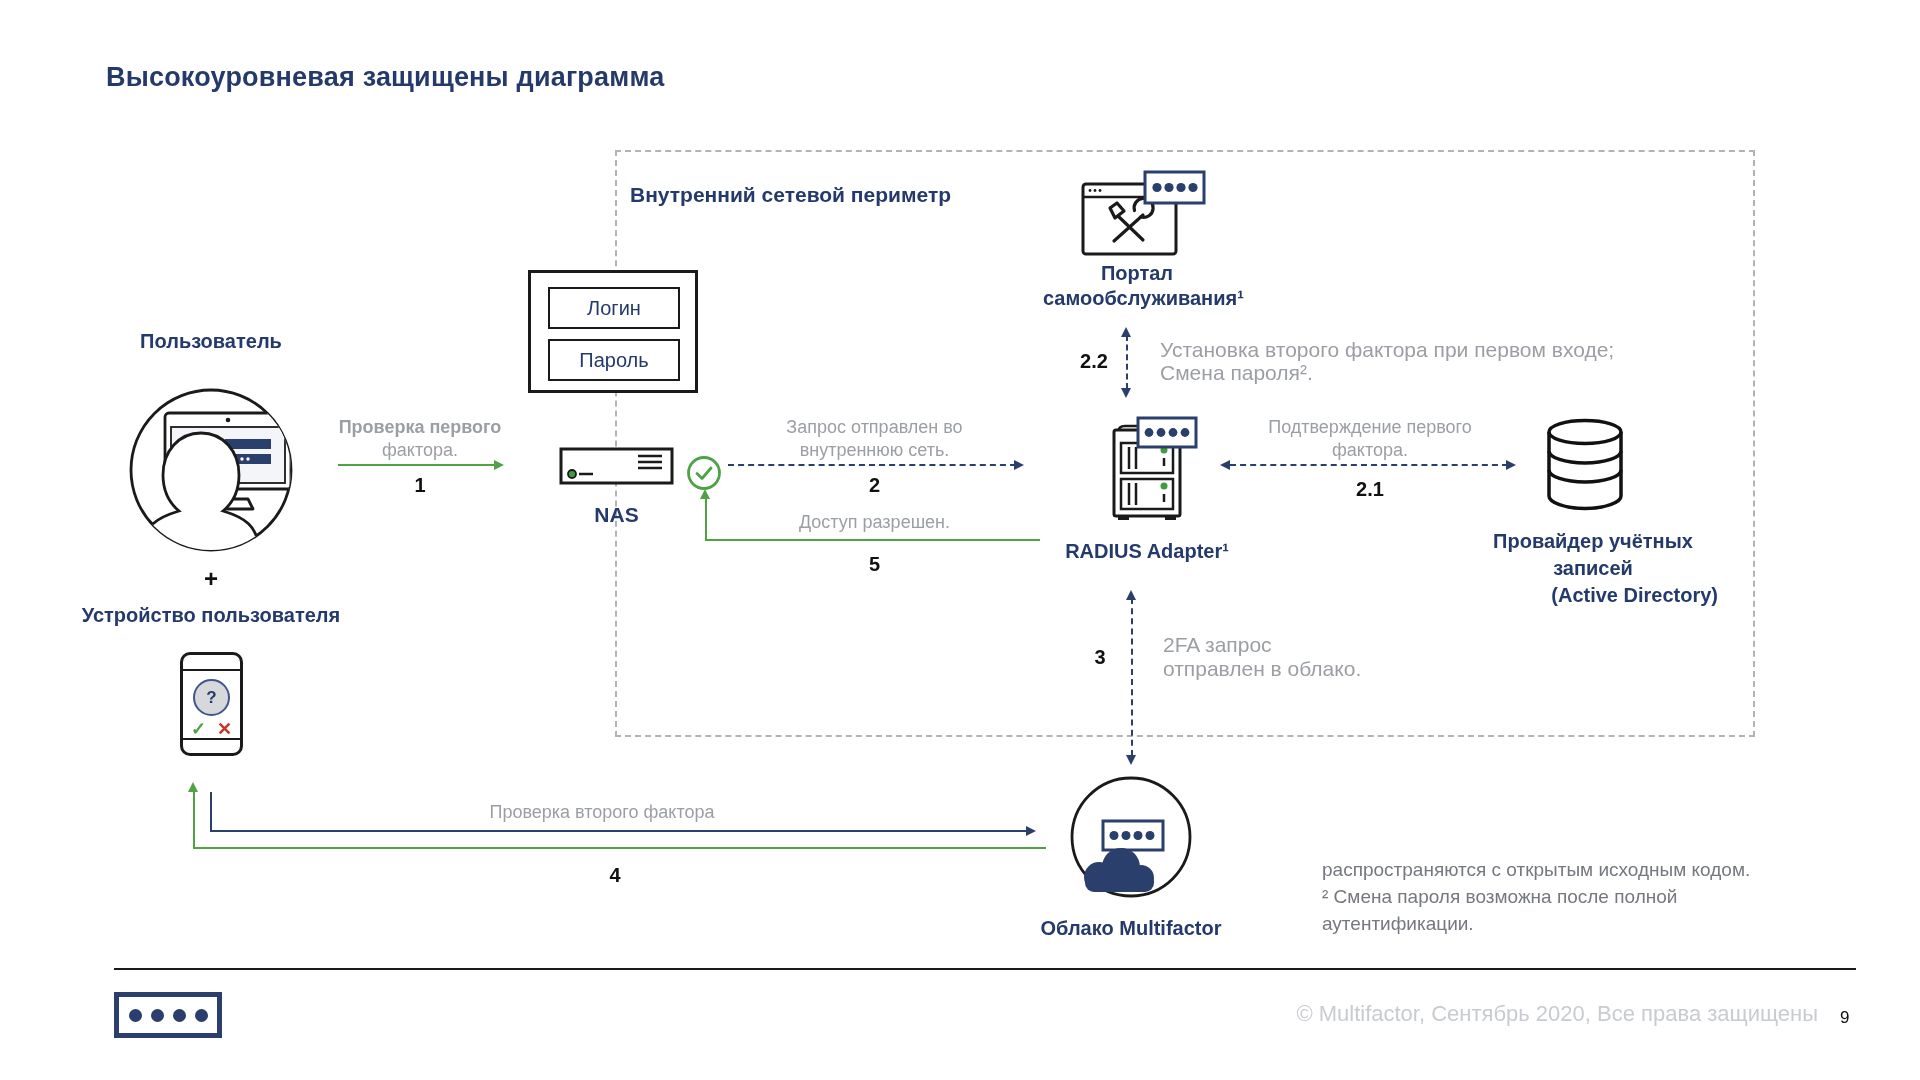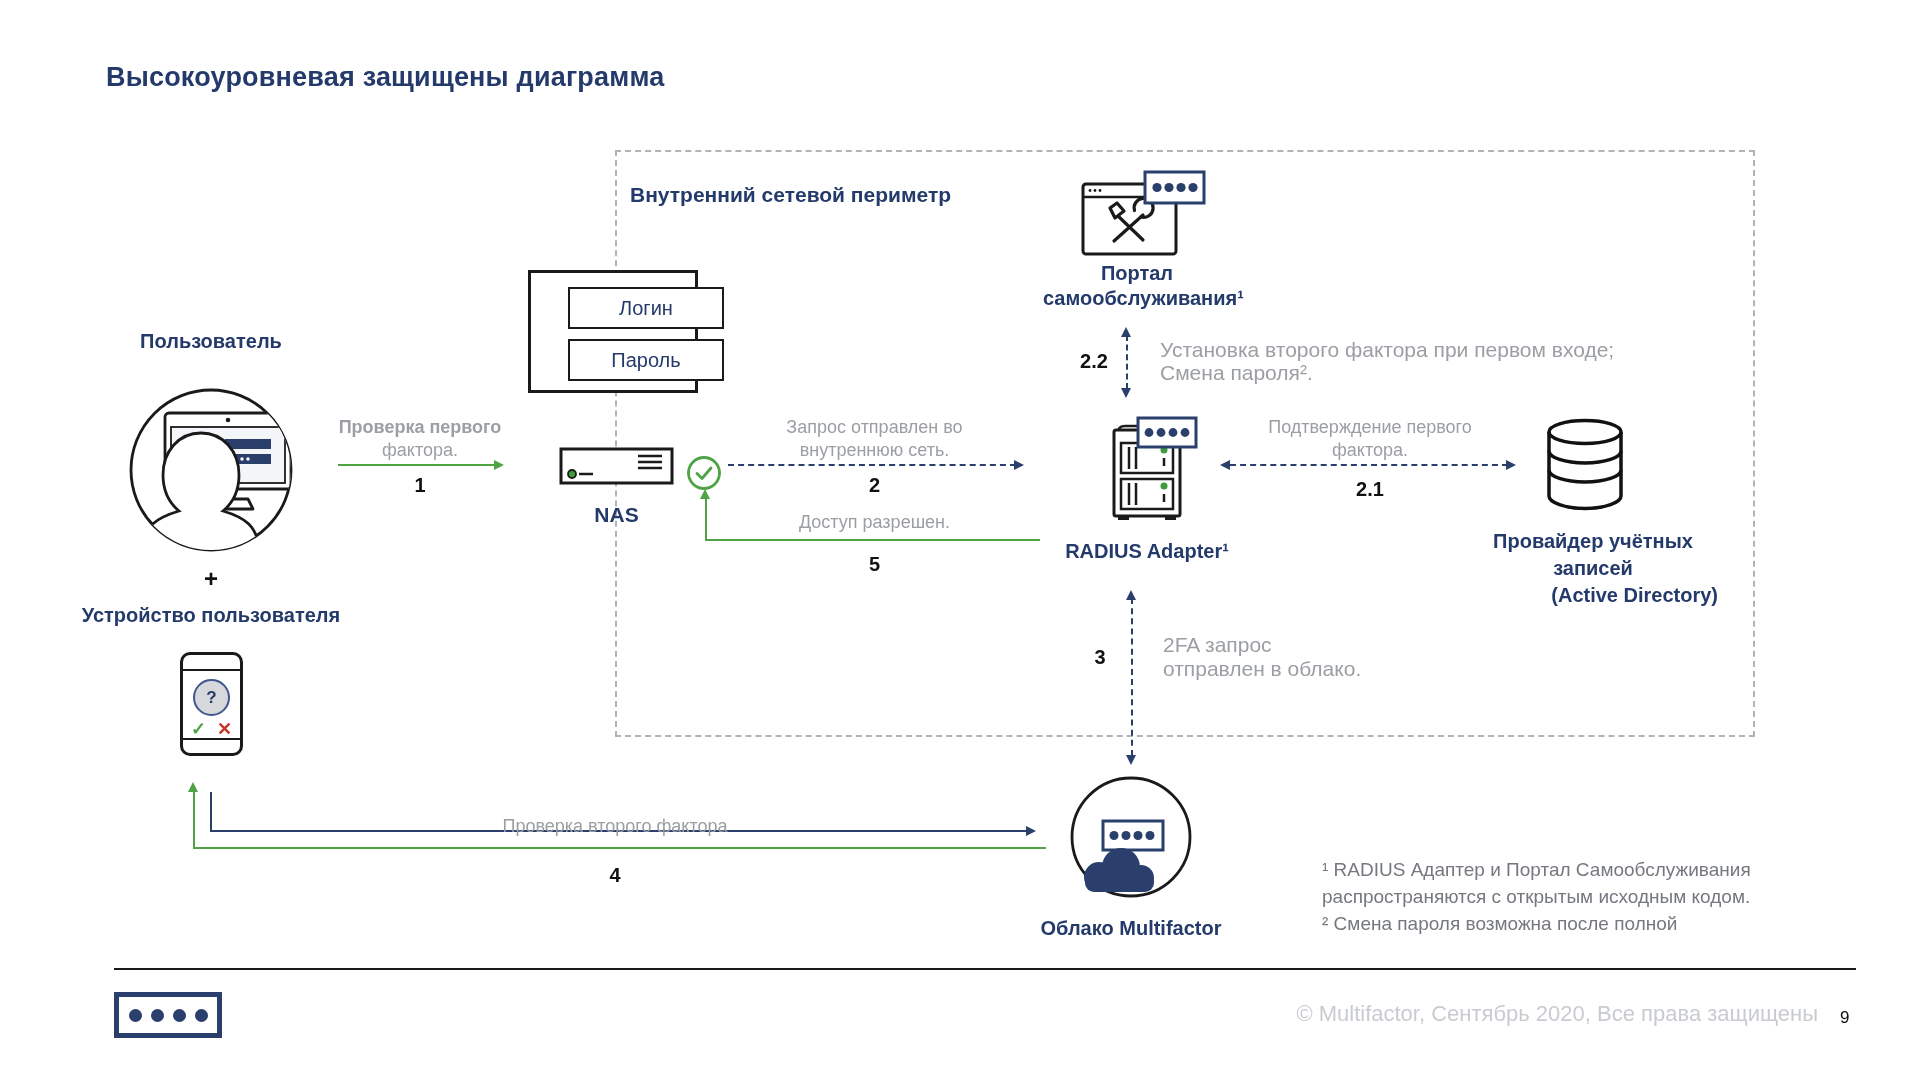--- a/index.html
+++ b/index.html
@@ -25,22 +25,22 @@
   .vline-navy{width:0; border-left:2.5px solid var(--icon-navy); z-index:2;}
   .vdash{width:0; border-left:2.5px dashed var(--icon-navy); z-index:2;}
   .ah-right{width:0;height:0;border-top:5.5px solid transparent;border-bottom:5.5px solid transparent;border-left:10px solid var(--green); z-index:2;}
   .ah-right.navy{border-left-color:var(--icon-navy);}
   .ah-left{width:0;height:0;border-top:5.5px solid transparent;border-bottom:5.5px solid transparent;border-right:10px solid var(--icon-navy); z-index:2;}
   .ah-up{width:0;height:0;border-left:5.5px solid transparent;border-right:5.5px solid transparent;border-bottom:10px solid var(--green); z-index:2;}
   .ah-up.navy{border-bottom-color:var(--icon-navy);}
   .ah-down{width:0;height:0;border-left:5.5px solid transparent;border-right:5.5px solid transparent;border-top:10px solid var(--icon-navy); z-index:2;}
   .node{z-index:3;}
   .credbox{width:170px; height:123px; border:3px solid var(--ink); background:#fff; z-index:3;}
-  .credfield{position:absolute; left:17px; width:156px; height:42px; border:2.5px solid var(--ink); background:#fff;
-             display:flex; align-items:center; justify-content:center; font-size:20px; color:var(--navy);margin-left:20px;}
+  .credfield{position:absolute; left:17px; width:132px; height:42px; border:2.5px solid var(--ink); background:#fff;
+             display:flex; align-items:center; justify-content:center; font-size:20px; color:var(--navy);}
   .phone{width:63px; height:104px; border:3px solid var(--ink); border-radius:10px; background:#fff; z-index:3;}
   .phone-band{position:absolute; left:0; width:100%; height:0; border-top:2.5px solid var(--ink);}
   .phone-q{position:absolute; left:10px; top:24px; width:37px; height:37px; border-radius:50%;
            background:#d6d8db; border:2px solid #41568e; display:flex; align-items:center; justify-content:center;
            font-size:17px; font-weight:700; color:var(--navy);}
   .phone-marks{position:absolute; left:0; top:63px; width:100%; display:flex; justify-content:center; gap:11px;
                font-size:18px; font-weight:700;}
   .mark-ok{color:var(--green);} .mark-no{color:var(--red);}
   .plus{font-size:24px; font-weight:700; color:#111; text-align:center; z-index:3;}
   .footnote{font-size:19px; color:var(--gray-footnote); line-height:27px; z-index:3;}
@@ -249,27 +249,27 @@
     </svg>
   </div>
   <div class="abs lbl" style="left:1031px; top:917px; width:200px;">Облако Multifactor</div>
 
   <div class="abs vline-navy" style="left:210px; top:792px; height:40px;"></div>
   <div class="abs hline-navy" style="left:210px; top:830px; width:818px;"></div>
   <div class="abs ah-right navy" style="left:1026px; top:826px;"></div>
   <div class="abs ah-up" style="left:188px; top:782px;"></div>
   <div class="abs vline" style="left:193px; top:791px; height:58px;"></div>
   <div class="abs hline" style="left:193px; top:847px; width:853px;"></div>
-  <div class="abs glbl" style="left:310px; top:801px; width:610px;margin-top:14px;">Проверка второго фактора</div>
+  <div class="abs glbl" style="left:297px; top:801px; width:610px;">Проверка второго фактора</div>
   <div class="abs num" style="left:310px; top:864px; width:610px;">4</div>
 
   <div class="abs footnote" style="left:1322px; top:856px;">
-    <div>¹ RADIUS Адаптер и Портал Самообслуживания</div>
     <div>распространяются с открытым исходным кодом.</div>
     <div>² Смена пароля возможна после полной</div>
+    <div>аутентификации.</div>
   </div>
 
   <div class="abs divider" style="left:114px; top:968px; width:1742px;"></div>
   <div class="abs logo" style="left:114px; top:992px;">
     <div class="dot"></div>
     <div class="dot"></div>
     <div class="dot"></div>
     <div class="dot"></div>
   </div>
   <div class="abs copyright" style="left:1150px; top:1001px; width:668px;">© Multifactor, Сентябрь  2020, Все права защищены</div>

